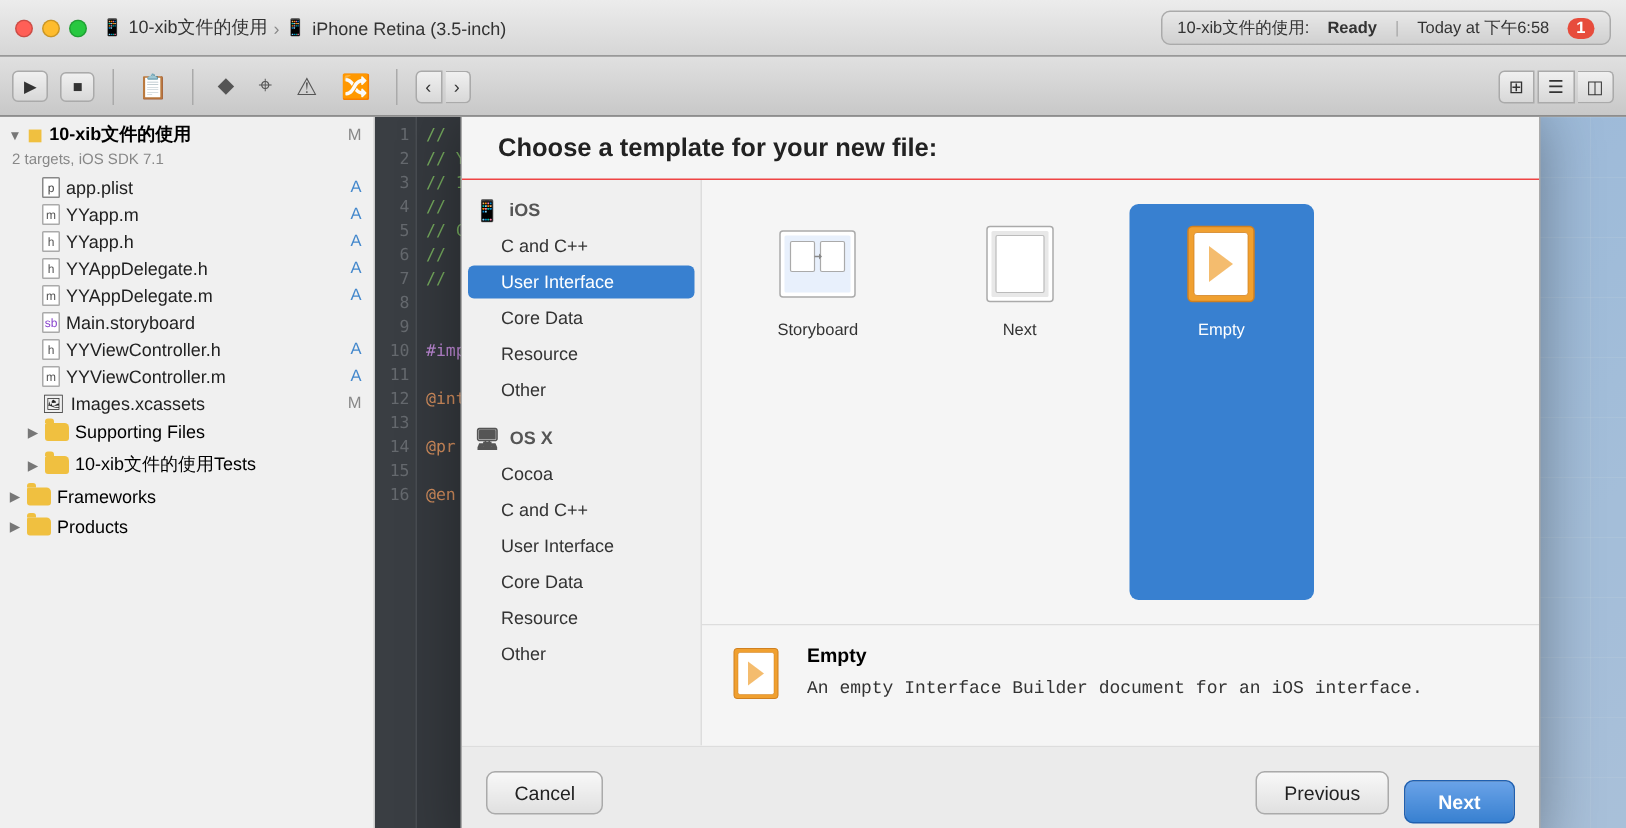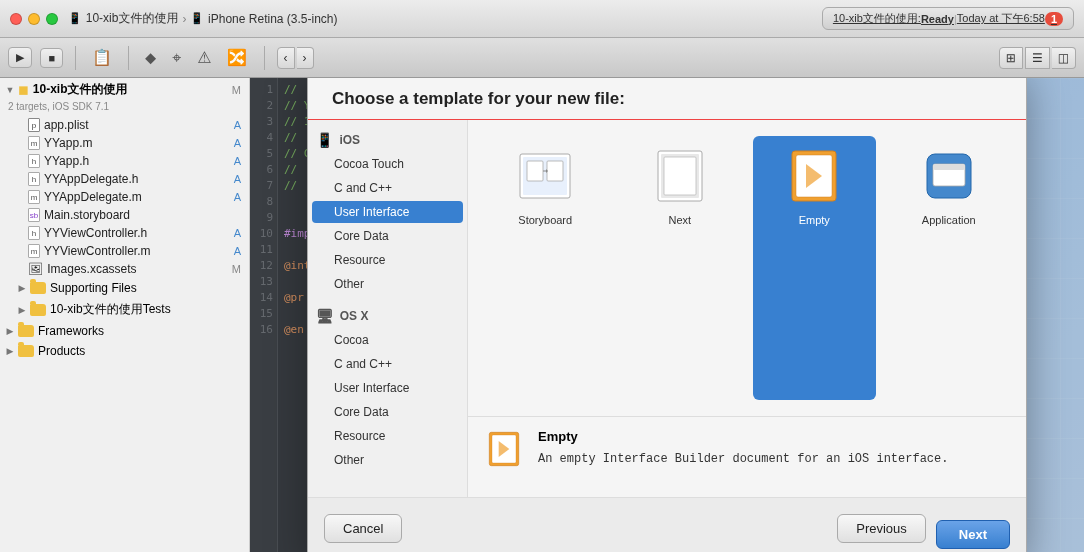--- a/index.html
+++ b/index.html
@@ -53,22 +53,21 @@
     .title-bar-status {
       margin-left: auto;
       background: linear-gradient(to bottom, #e8e8e8, #d0d0d0);
       border: 1px solid #aaa;
       border-radius: 6px;
       padding: 3px 10px;
       font-size: 11px;
       color: #333;
       display: flex;
       align-items: center;
-      gap: 0;
-      text-decoration: underline;
+      gap: 12px;
     }
     .status-divider { color: #aaa; }
     .status-badge {
       background: #e74c3c;
       color: white;
       border-radius: 10px;
       padding: 1px 6px;
       font-size: 11px;
       font-weight: bold;
     }
@@ -610,21 +609,20 @@
         <div class="dialog-header">Choose a template for your new file:</div>
 
         <div class="dialog-body">
 
           <div class="dialog-sidebar">
 
             <div class="dialog-section-header">
               <span class="platform-icon">📱</span>
               <span>iOS</span>
             </div>
-            <div class="dialog-nav-item">Cocoa Touch</div>
             <div class="dialog-nav-item">C and C++</div>
             <div class="dialog-nav-item selected">User Interface</div>
             <div class="dialog-nav-item">Core Data</div>
             <div class="dialog-nav-item">Resource</div>
             <div class="dialog-nav-item">Other</div>
 
             <div class="dialog-section-header" style="margin-top:8px;">
               <span class="platform-icon">🖥</span>
               <span>OS X</span>
             </div>
@@ -671,30 +669,20 @@
                       <rect x="8" y="5" width="44" height="50" rx="3" fill="#f0a030" stroke="#d08020" stroke-width="1"></rect>
                       <rect x="12" y="9" width="36" height="42" rx="2" fill="white" stroke="#d08020" stroke-width="0.5"></rect>
 
                       <polygon points="22,18 22,42 38,30" fill="#f0a030" opacity="0.7"></polygon>
                     </svg>
                   </div>
                   <span class="template-label">Empty</span>
                 </div>
 
 
-                <div class="template-item">
-                  <div class="template-icon">
-                    <svg width="60" height="60" viewBox="0 0 60 60">
-                      <rect x="8" y="8" width="44" height="44" rx="8" fill="#4488cc" stroke="#2266aa" stroke-width="1"></rect>
-                      <rect x="14" y="18" width="32" height="22" rx="2" fill="white" stroke="#aaa" stroke-width="0.8"></rect>
-                      <rect x="14" y="18" width="32" height="6" rx="2" fill="#ddd"></rect>
-                    </svg>
-                  </div>
-                  <span class="template-label">Application</span>
-                </div>
               </div>
             </div>
             <div class="dialog-divider"></div>
 
             <div class="dialog-description">
               <div class="desc-icon">
                 <svg width="40" height="40" viewBox="0 0 60 60">
                   <rect x="8" y="5" width="44" height="50" rx="3" fill="#f0a030" stroke="#d08020" stroke-width="1"></rect>
                   <rect x="12" y="9" width="36" height="42" rx="2" fill="white" stroke="#d08020" stroke-width="0.5"></rect>
                   <polygon points="22,18 22,42 38,30" fill="#f0a030" opacity="0.7"></polygon>

